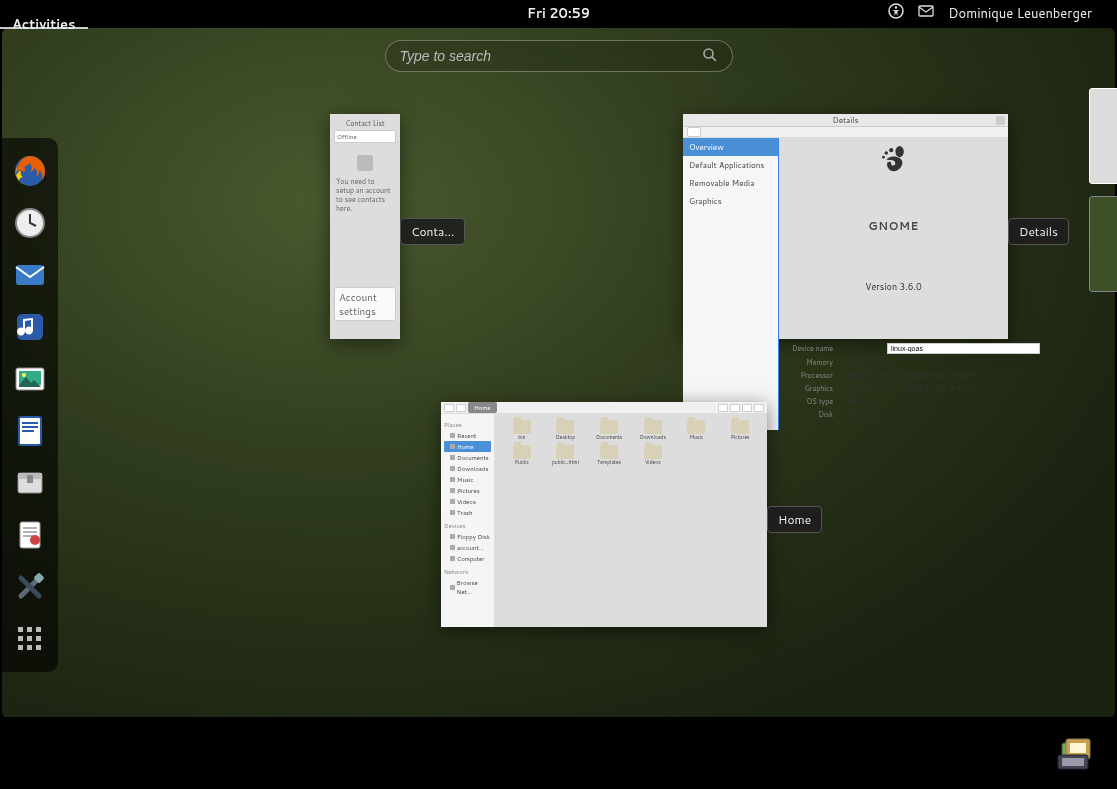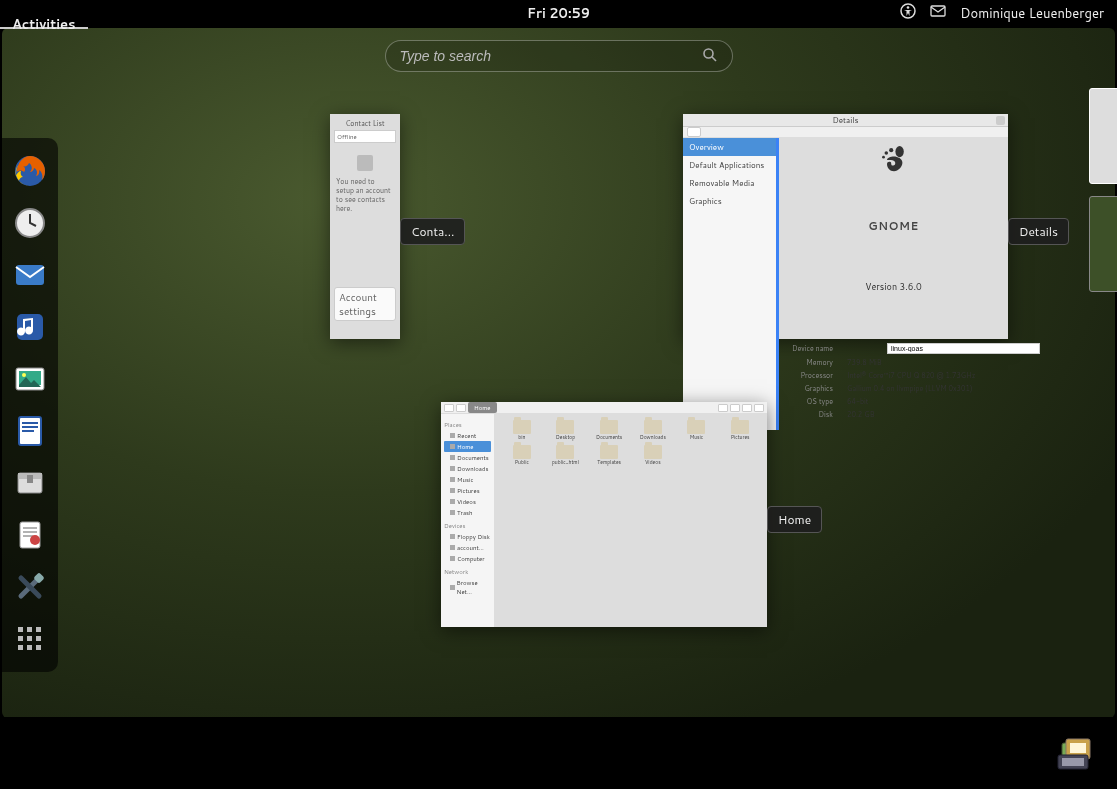--- a/index.html
+++ b/index.html
@@ -31,21 +31,21 @@
   position: absolute;
   left: 50%;
   transform: translateX(-50%);
   font-weight: bold;
 }
 .topbar .right {
   margin-left: auto;
   display: flex;
   align-items: center;
   gap: 14px;
-  padding-right: 13px;
+  padding-right: 25px;
 }
 .topbar .right svg { fill: #ddd; }
 .overview {
   position: absolute;
   top: 26px; left: 0; right: 0; height: 690px;
   background: radial-gradient(ellipse at 30% 25%, #4a5a2f 0%, #2e3a1c 40%, #1a2210 80%);
   border-radius: 6px;
   margin: 2px;
 }
 .search-wrap {
@@ -150,21 +150,21 @@
   background: #f7f7f7;
   font-size: 8px;
   color: #444;
   display: flex; flex-direction: column;
 }
 .details-frame .titlebar { height: 14px; background: #e8e8e8; border-bottom: 1px solid #ccc; display: flex; align-items: center; justify-content: center; position: relative; font-size: 8px; }
 .details-frame .titlebar .close { position: absolute; right: 3px; top: 2px; width: 9px; height: 9px; background: #ccc; border-radius: 2px; }
 .details-frame .toolbar { height: 14px; background: #f0f0f0; border-bottom: 1px solid #ddd; display: flex; align-items: center; padding: 0 4px; }
 .details-frame .toolbar .back { width: 14px; height: 10px; background: #fff; border: 1px solid #ccc; border-radius: 2px; }
 .details-frame .body { flex: 1; display: flex; }
-.details-frame .side { width: 96px; background: #f6f6f6; border-right: 3px solid #3b82f6; display: flex; flex-direction: column; }
+.details-frame .side { width: 96px; background: #f6f6f6; border-right: 1px solid #3b82f6; display: flex; flex-direction: column; }
 .details-frame .side .item { padding: 3px 6px; font-size: 8px; color: #444; }
 .details-frame .side .item.sel { background: #4a90d9; color: #fff; }
 .details-frame .main { flex: 1; display: flex; flex-direction: column; align-items: center; padding: 8px; gap: 42px; }
 .details-frame .foot { width: 28px; height: 28px; }
 .details-frame .gnomename { font-size: 11px; font-weight: bold; letter-spacing: 0.5px; margin-top: 2px; }
 .details-frame .ver { font-size: 9px; color: #333; margin: 4px 0 8px; }
 .details-frame .rows { width: 100%; font-size: 7px; }
 .details-frame .row { display: flex; margin-bottom: 3px; }
 .details-frame .row .k { width: 60px; text-align: right; color: #888; padding-right: 14px; }
 .details-frame .row .v { flex: 1; color: #333; }

